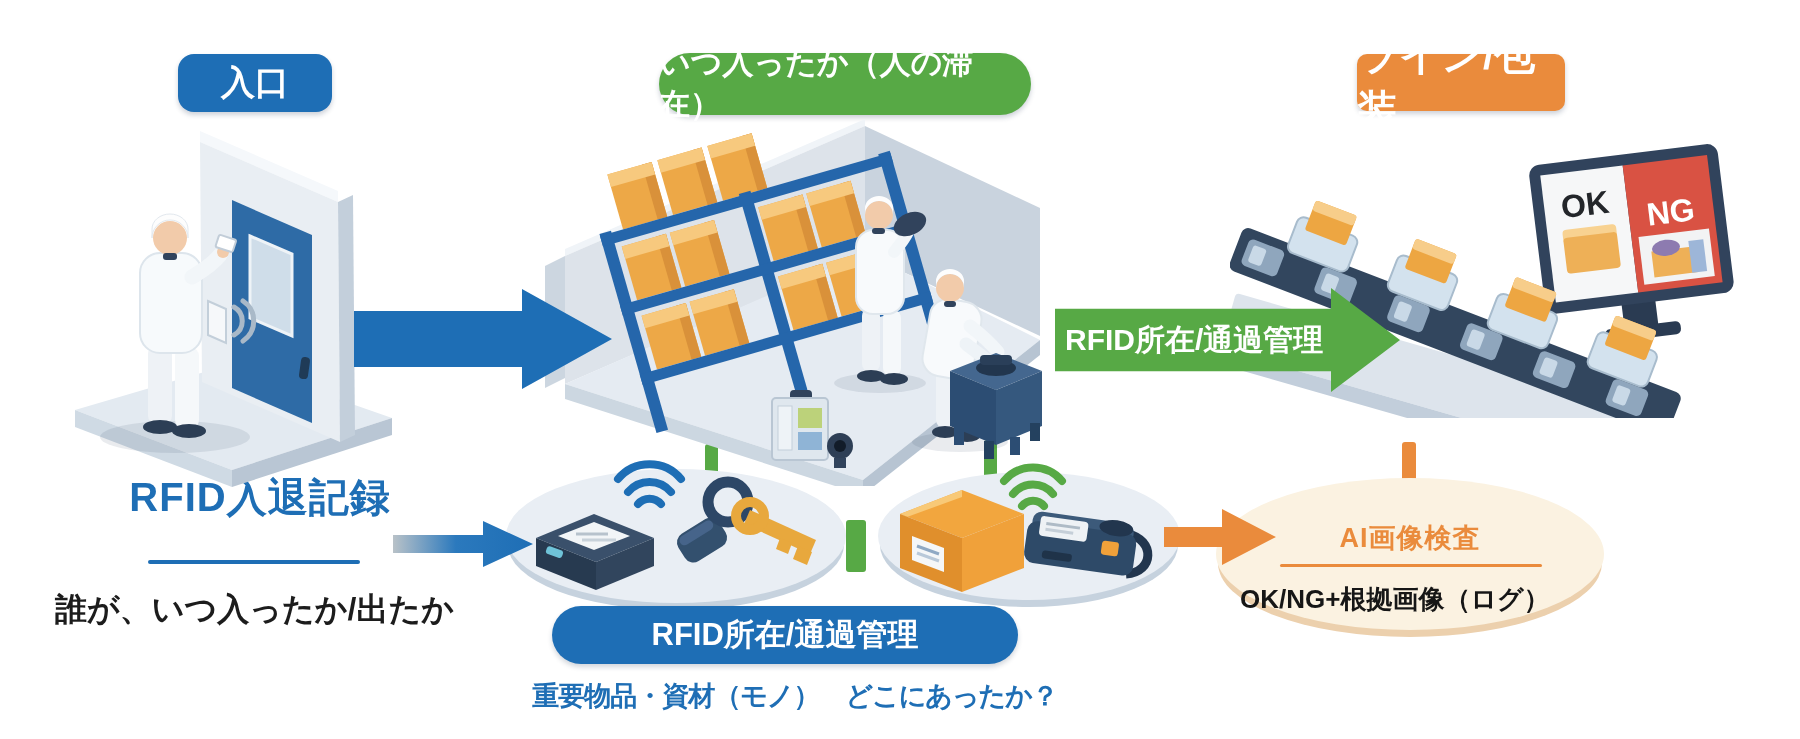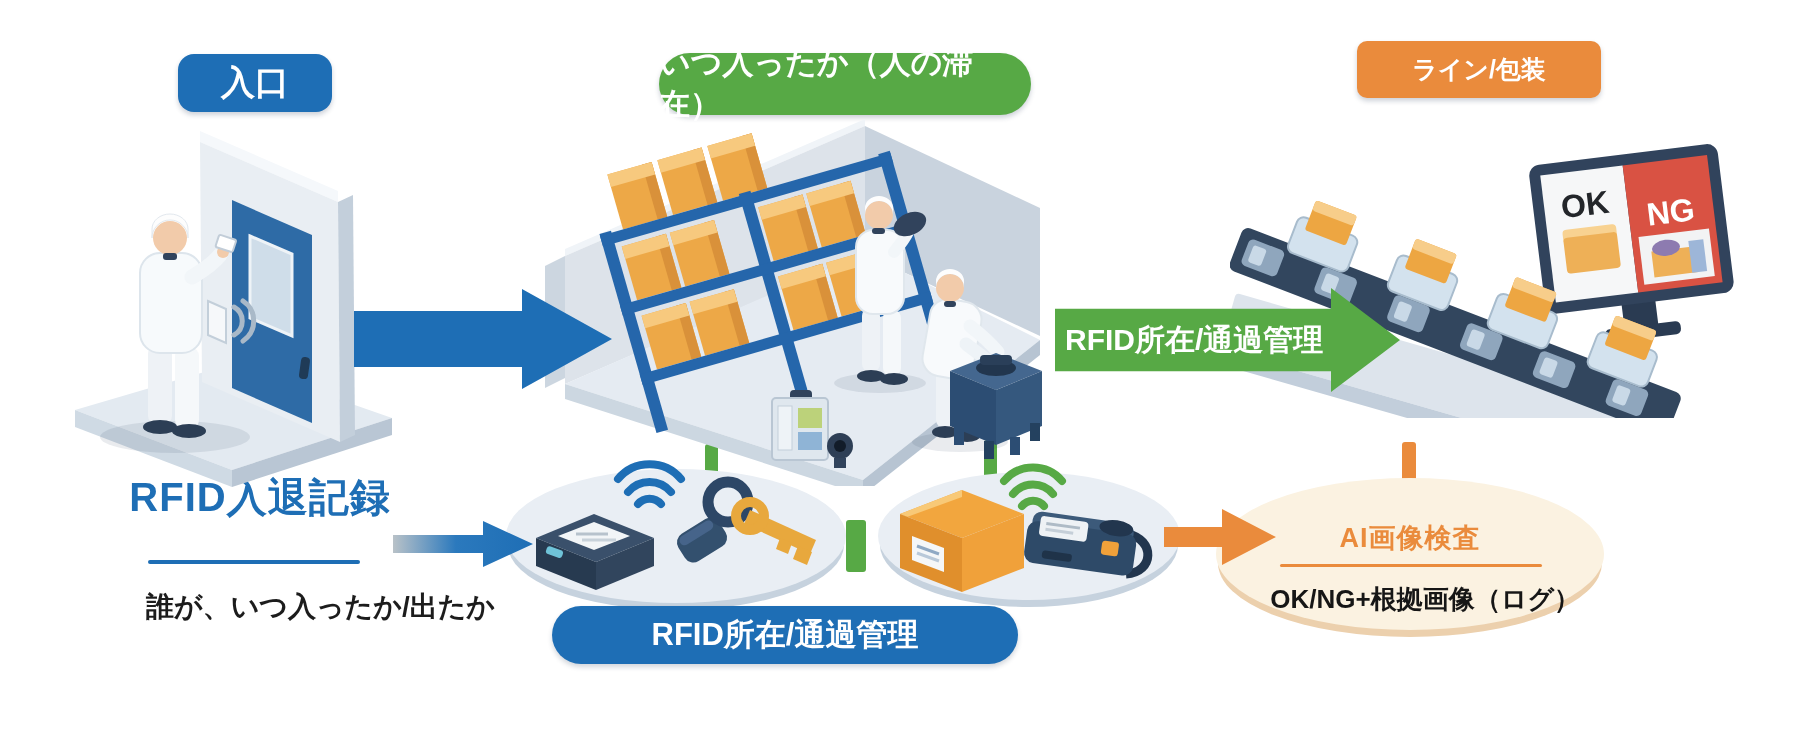--- a/index.html
+++ b/index.html
@@ -12,36 +12,36 @@
   .hdr{
     display:flex;align-items:center;justify-content:center;
     color:#fff;font-weight:bold;box-shadow:0 3px 5px rgba(30,50,80,.22);
   }
   .hdr-blue{background:var(--accent-blue);border-radius:16px;}
   .hdr-green{background:var(--accent-green);border-radius:32px;}
   .hdr-orange{background:var(--accent-orange);border-radius:10px;}
   
   .entry-title{color:var(--accent-blue);font-weight:bold;font-size:40px;text-align:center;letter-spacing:1px;}
   .entry-underline{background:var(--accent-blue);height:4px;border-radius:2px;}
-  .entry-caption{color:#1c1c1c;font-weight:bold;font-size:28px;text-align:right;}
+  .entry-caption{color:#1c1c1c;font-weight:bold;font-size:32px;text-align:left;}
   .track-pill{
     background:var(--accent-blue);border-radius:29px;color:#fff;font-weight:bold;font-size:31px;
     display:flex;align-items:center;justify-content:center;box-shadow:0 3px 5px rgba(30,50,80,.2);
   }
   .track-caption{color:var(--accent-blue);font-weight:bold;font-size:27px;text-align:center;letter-spacing:-1px;}
   
   .pad{
     border-radius:50%;background:#e9eef4;
     box-shadow:0 9px 0 -2px #c6d2de;
   }
   .pad-cream{background:var(--cream);box-shadow:0 9px 0 -2px #ecd0ad;}
   
   .ai-title{color:var(--accent-orange);font-weight:bold;font-size:27px;text-align:center;letter-spacing:1px;margin-top:16px;}
   .ai-underline{background:var(--accent-orange);height:3px;border-radius:2px;}
-  .ai-caption{color:#161616;font-weight:bold;font-size:26px;text-align:right;}
+  .ai-caption{color:#161616;font-weight:bold;font-size:26px;text-align:left;}
   
   .conn-green{background:var(--accent-green);border-radius:3px;}
   .conn-orange{background:var(--accent-orange);border-radius:3px;}
   
   .banner-green{
     background:var(--accent-green);color:#fff;font-weight:bold;font-size:30px;
     display:flex;align-items:center;padding-left:10px;box-sizing:border-box;
     clip-path:polygon(0 20%,80% 20%,80% 0,100% 50%,80% 100%,80% 80%,0 80%);
   }
   
@@ -57,21 +57,21 @@
 <body>
 
 <div class="canvas">
 
   <div class="abs hdr hdr-blue" style="left:178px;top:54px;width:154px;height:58px;font-size:34px;">
     <span>入口</span>
   </div>
   <div class="abs hdr hdr-green" style="left:659px;top:53px;width:372px;height:62px;font-size:31px;">
     <span>いつ入ったか（人の滞在）</span>
   </div>
-  <div class="abs hdr hdr-orange" style="left:1357px;top:41px;width:244px;height:57px;font-size:25px;">
+  <div class="abs hdr hdr-orange" style="left:1357px;top:54px;width:208px;height:57px;font-size:41px;">
     <span>ライン/包装</span>
   </div>
 
   <svg class="abs" style="left:60px;top:105px;z-index:2;" width="345" height="385" viewBox="0 0 345 385">
 
     <g>
       <polygon points="15,305 175,258 332,313 172,365" fill="#e3eaf1"></polygon>
       <polygon points="15,305 172,365 172,382 15,322" fill="#cfdae4"></polygon>
       <polygon points="172,365 332,313 332,330 172,382" fill="#b9c6d4"></polygon>
     </g>
@@ -421,14 +421,15 @@
 
   <div class="abs pad pad-cream" style="left:1216px;top:478px;width:388px;height:152px;z-index:2;">
     <div class="abs ai-title" style="left:14px;top:26px;width:360px;">AI画像検査</div>
     <div class="abs ai-underline" style="left:64px;top:86px;width:262px;"></div>
     <div class="abs ai-caption" style="left:24px;top:104px;width:340px;">OK/NG+根拠画像（ログ）</div>
   </div>
 
   <div class="abs track-pill" style="left:552px;top:606px;width:466px;height:58px;z-index:5;">
     <span>RFID所在/通過管理</span>
   </div>
+  <div class="abs track-caption" style="left:515px;top:678px;width:560px;z-index:5;">重要物品・資材（モノ）　どこにあったか？</div>
 
 </div>
 
 </body></html>

